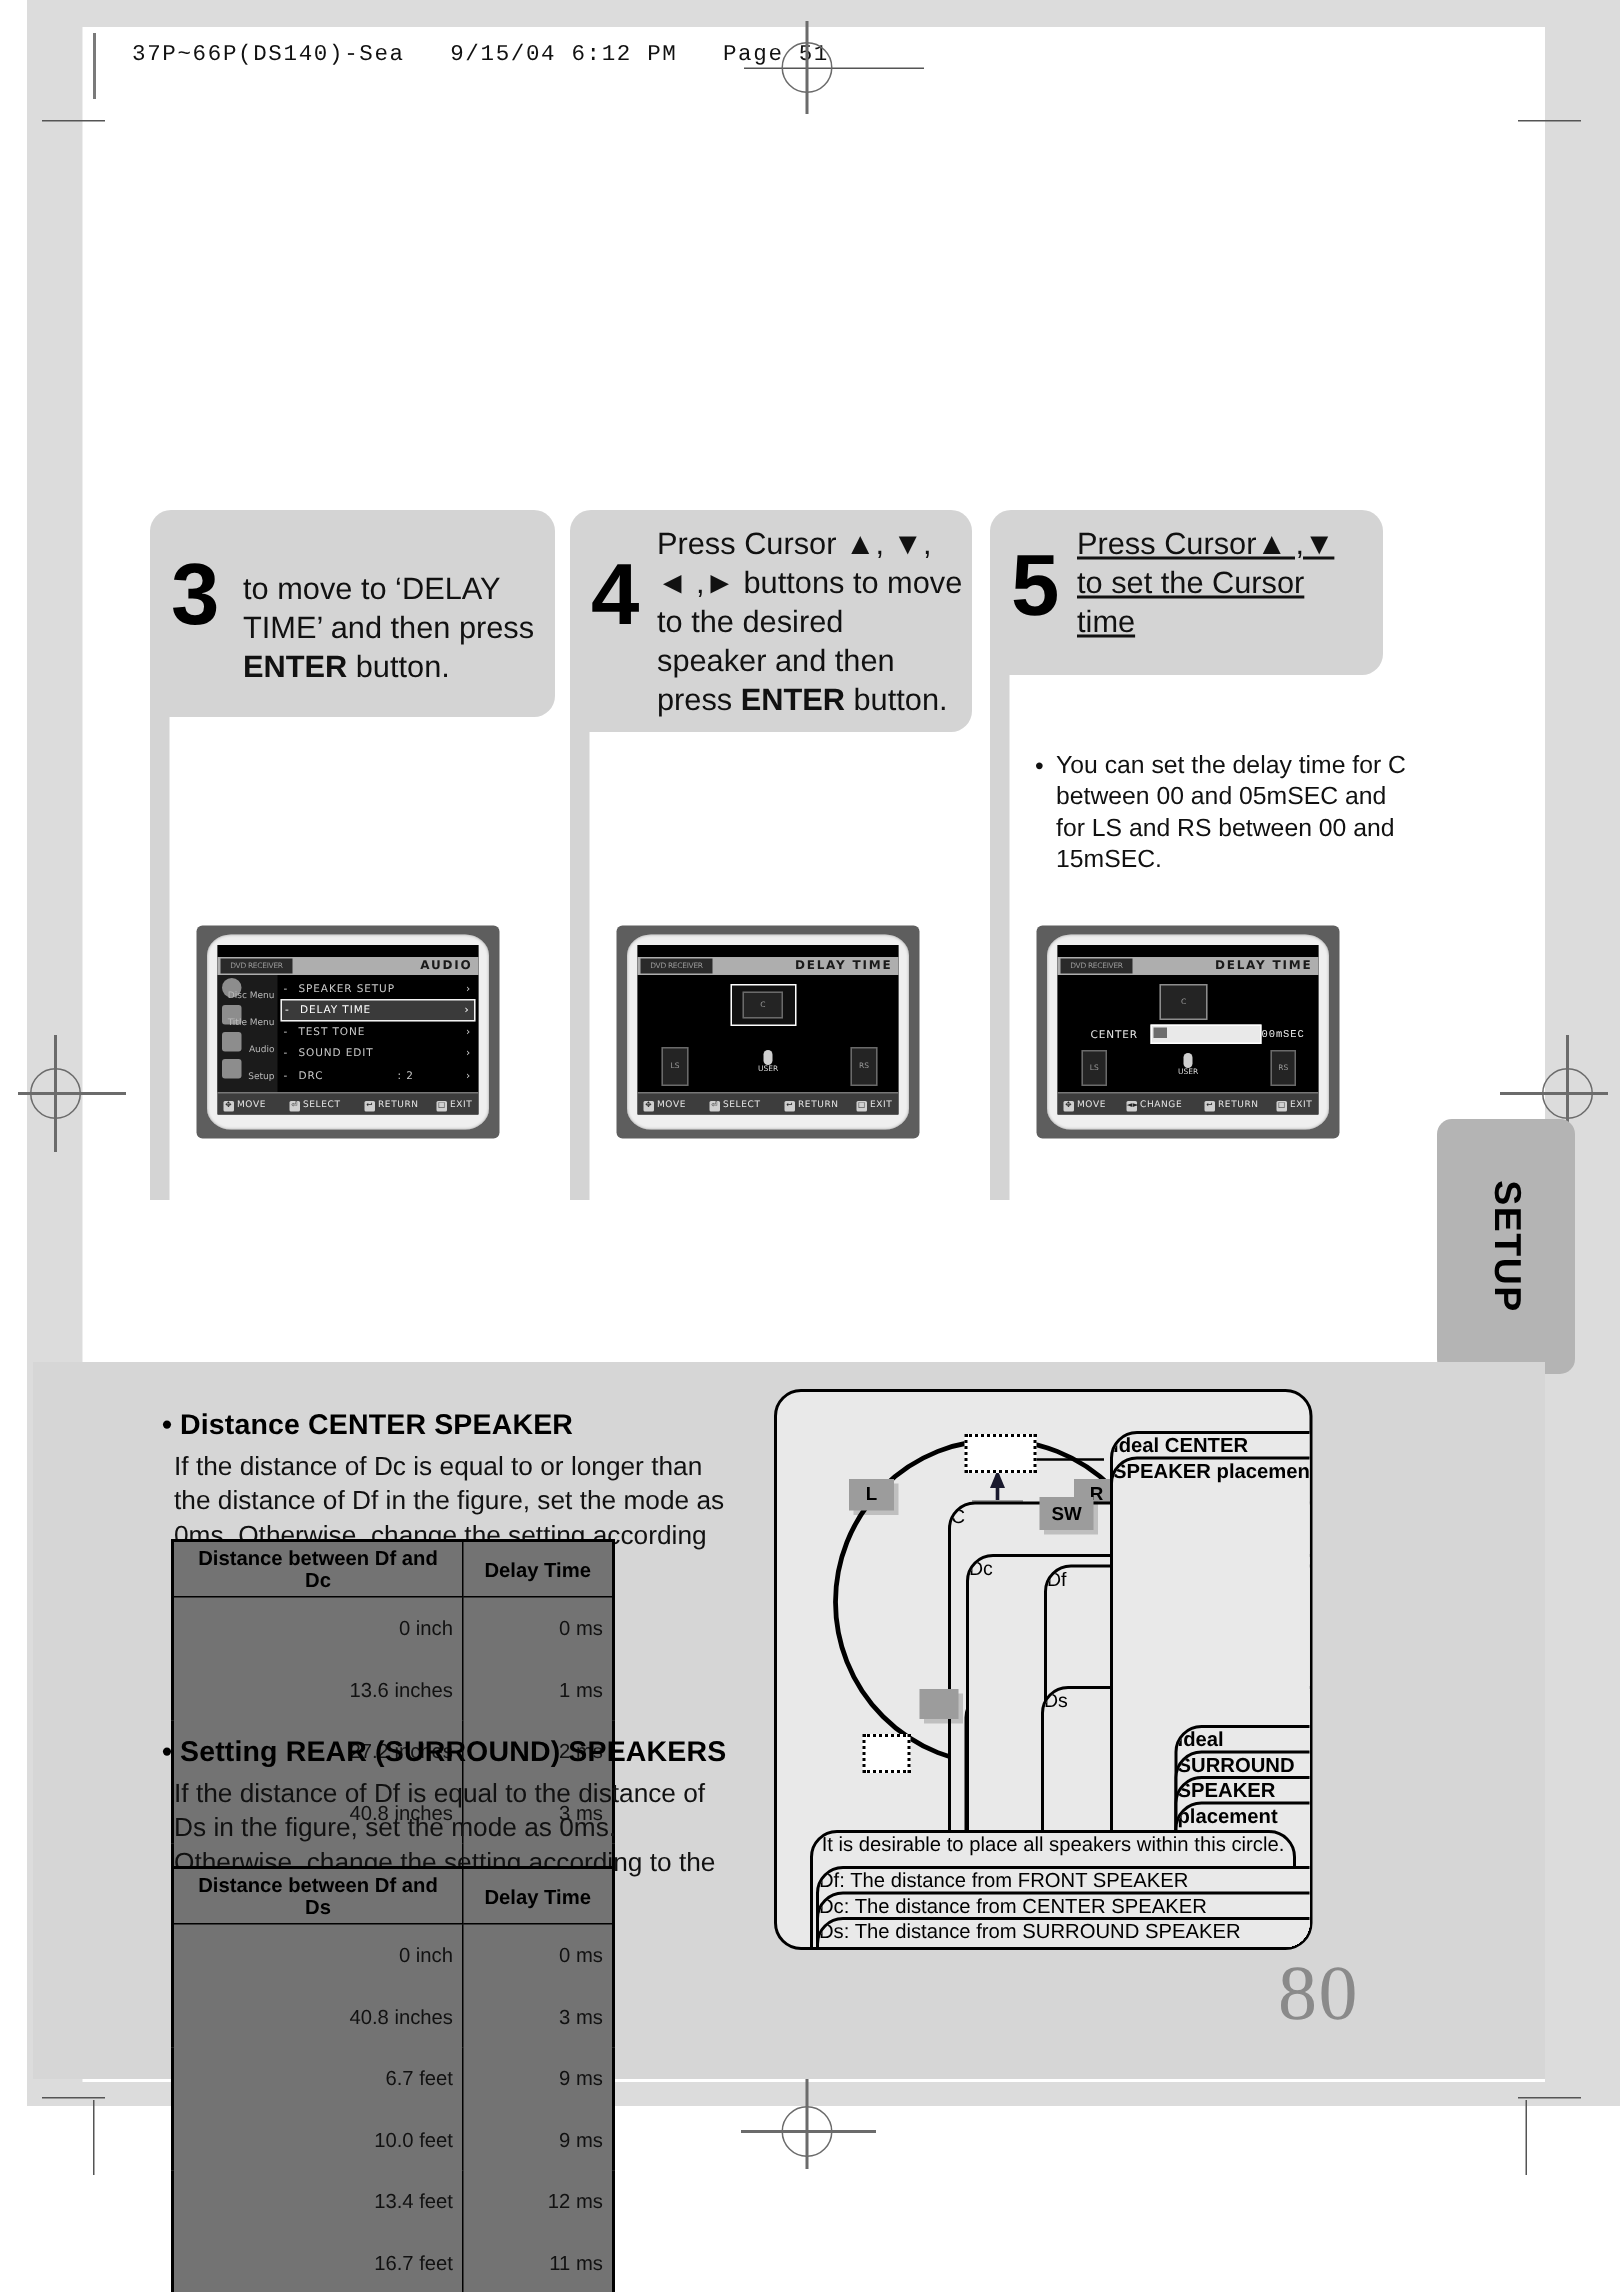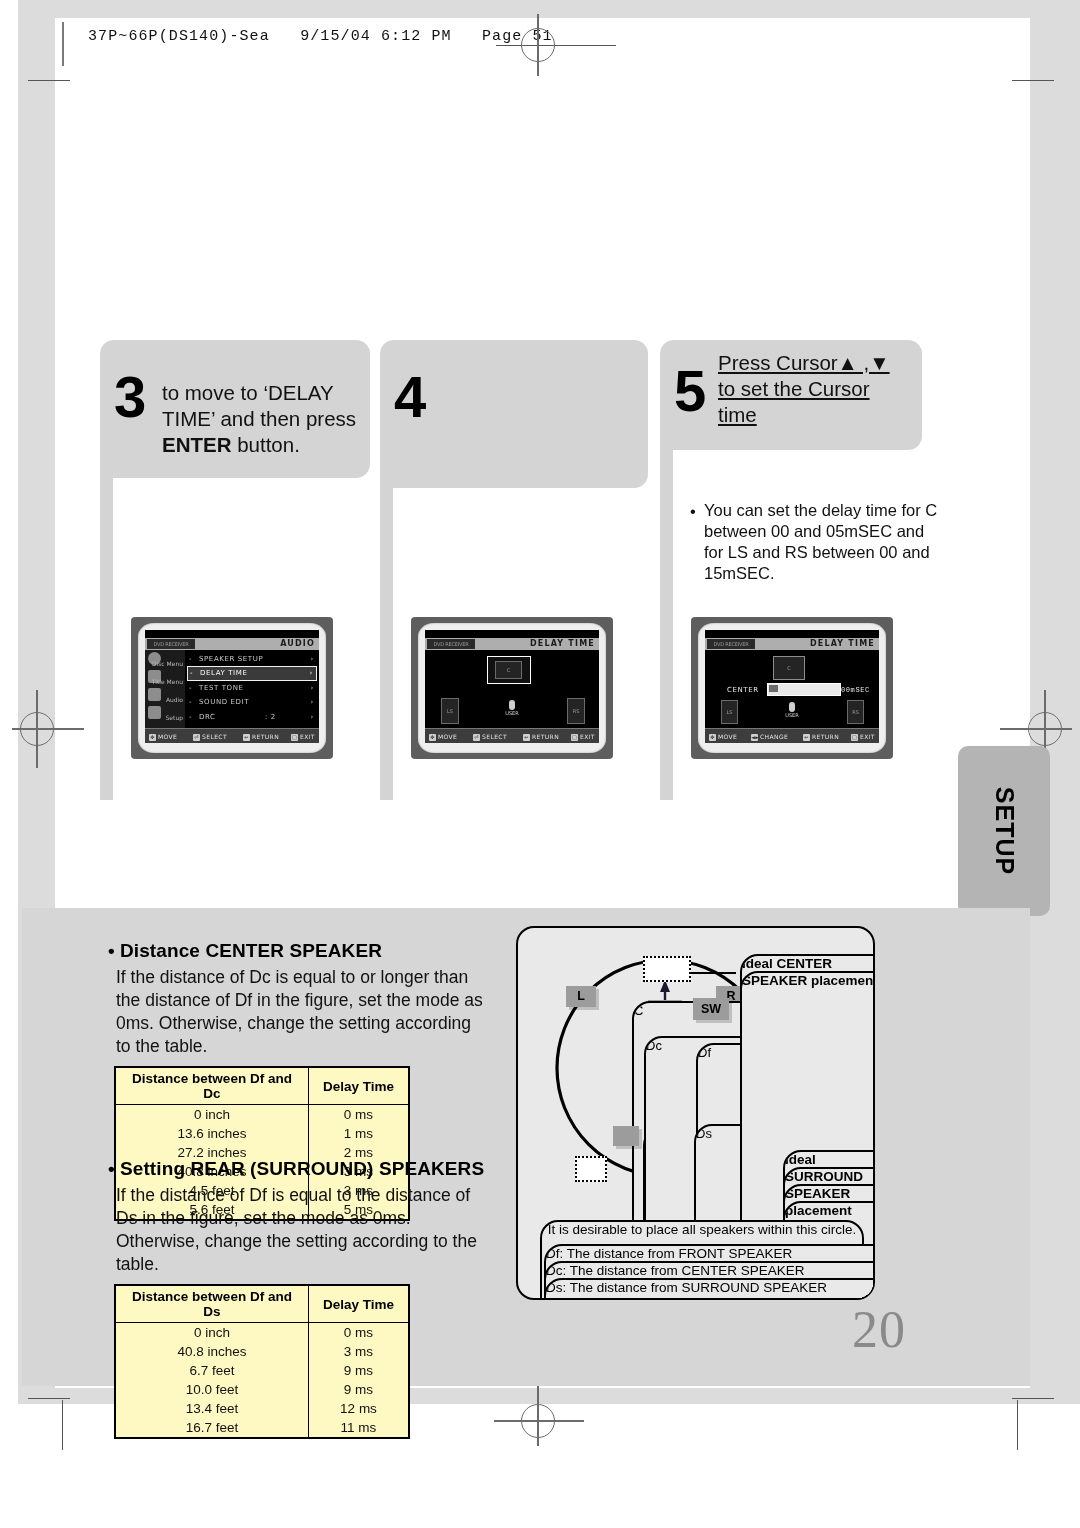--- a/index.html
+++ b/index.html
@@ -183,31 +183,30 @@
 
   .sec-head{
     position:absolute;font-size:19px;font-weight:bold;color:#000;letter-spacing:0.1px;
   }
   .sec-head .b{position:absolute;left:-12px;top:0;font-weight:bold;}
   .sec-para{
     position:absolute;font-size:17.5px;line-height:1.31;color:#111;
   }
 
   table.dt{
-    position:absolute;border-collapse:collapse;background:#fef9c3;
+    position:absolute;border-collapse:collapse;background:#737373;
     border:2px solid #000;
-    margin-top:40px;
   }
   table.dt th{
     border:1px solid #000;border-width:0 1px 1px 0;
     font-size:13.5px;font-weight:bold;padding:3px 6px;text-align:center;color:#000;
   }
   table.dt td{
     border-right:1px solid #000;
-    font-size:13.5px;padding:2px 6px;text-align:center;color:#111;
+    font-size:13.5px;padding:13px 6px;text-align:right;color:#111;
   }
   table.dt th:last-child, table.dt td:last-child{border-right:none;}
   table.dt th:first-child{text-align:center;}
 
   
   .fig{
     position:absolute;left:516px;top:926px;width:355px;height:370px;
     background:#e9e9e9;border:2.4px solid #000;border-radius:18px;
     overflow:hidden;
   }
@@ -271,20 +270,27 @@
         <br>
         <span>to move to ‘DELAY</span><br>
         <span>TIME’ and then press</span><br>
         <b>ENTER</b><span> button.</span>
       </div>
     </div>
 
     <div class="stem" style="left:280px;top:148px;height:312px;"></div>
     <div class="step" style="left:280px;width:268px;height:148px;">
       <div class="num">4</div>
+      <div class="txt" style="left:58px;top:10px;width:212px;">
+        <span>Press Cursor ▲, ▼,</span><br>
+        <span>◄ ,► buttons to move</span><br>
+        <span>to the desired</span><br>
+        <span>speaker and then</span><br>
+        <span>press </span><b>ENTER</b><span> button.</span>
+      </div>
     </div>
 
     <div class="stem" style="left:560px;top:106px;height:354px;"></div>
     <div class="step" style="left:560px;width:262px;height:110px;">
       <div class="num" style="top:22px;">5</div>
       <div class="txt" style="left:58px;top:10px;width:206px;text-decoration:underline;">
         <span>Press Cursor▲ ,▼</span><br>
         <span>to set the Cursor</span><br>
         <span>time</span>
       </div>
@@ -551,14 +557,14 @@
     <div class="fig tb" style="left:265px;top:256px;">SPEAKER</div>
     <div class="fig tb" style="left:265px;top:273px;">placement</div>
 
     <div class="fig t" style="left:22px;top:292px;width:320px;text-align:center;font-size:13.5px;">It is desirable to place all speakers within this circle.</div>
 
     <div class="fig t" style="left:26px;top:316px;font-size:13.5px;">Df: The distance from FRONT SPEAKER</div>
     <div class="fig t" style="left:26px;top:333px;font-size:13.5px;">Dc: The distance from CENTER SPEAKER</div>
     <div class="fig t" style="left:26px;top:350px;font-size:13.5px;">Ds: The distance from SURROUND SPEAKER</div>
   </div>
 
-  <div class="pageno">20</div>
+  <div class="pageno">80</div>
 </div>
 
 </body></html>

